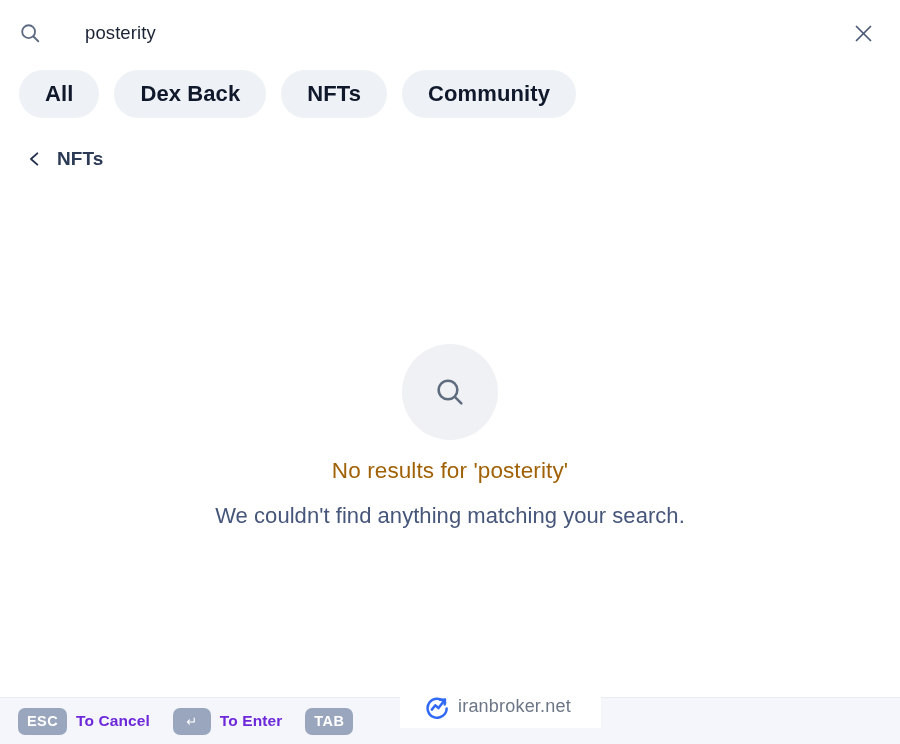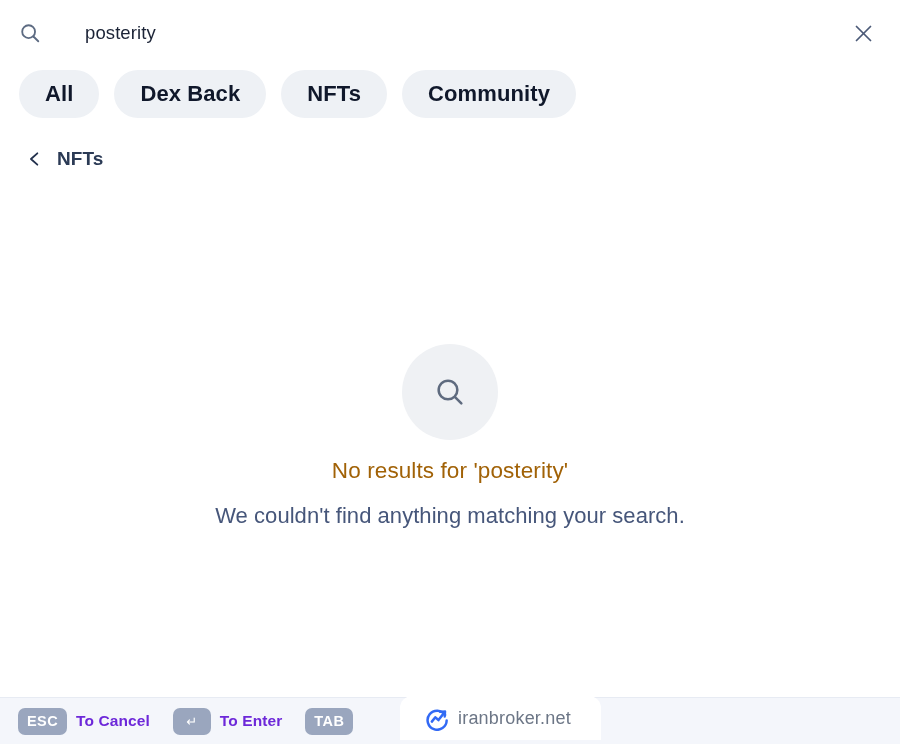--- a/index.html
+++ b/index.html
@@ -187,21 +187,21 @@
     font-size: 15.5px;
     font-weight: 700;
     color: #6d28d9;
     letter-spacing: .1px;
   }
 
   
   .watermark {
     position: absolute;
     left: 400px;
-    bottom: 4px;
+    bottom: 16px;
     width: 201px;
     height: 44px;
     background: #ffffff;
     border-radius: 12px 12px 0 0;
     display: flex;
     align-items: center;
     gap: 9px;
     padding-left: 24px;
   }
   .watermark-logo { width: 25px; height: 25px; display: block; flex: 0 0 auto; }

